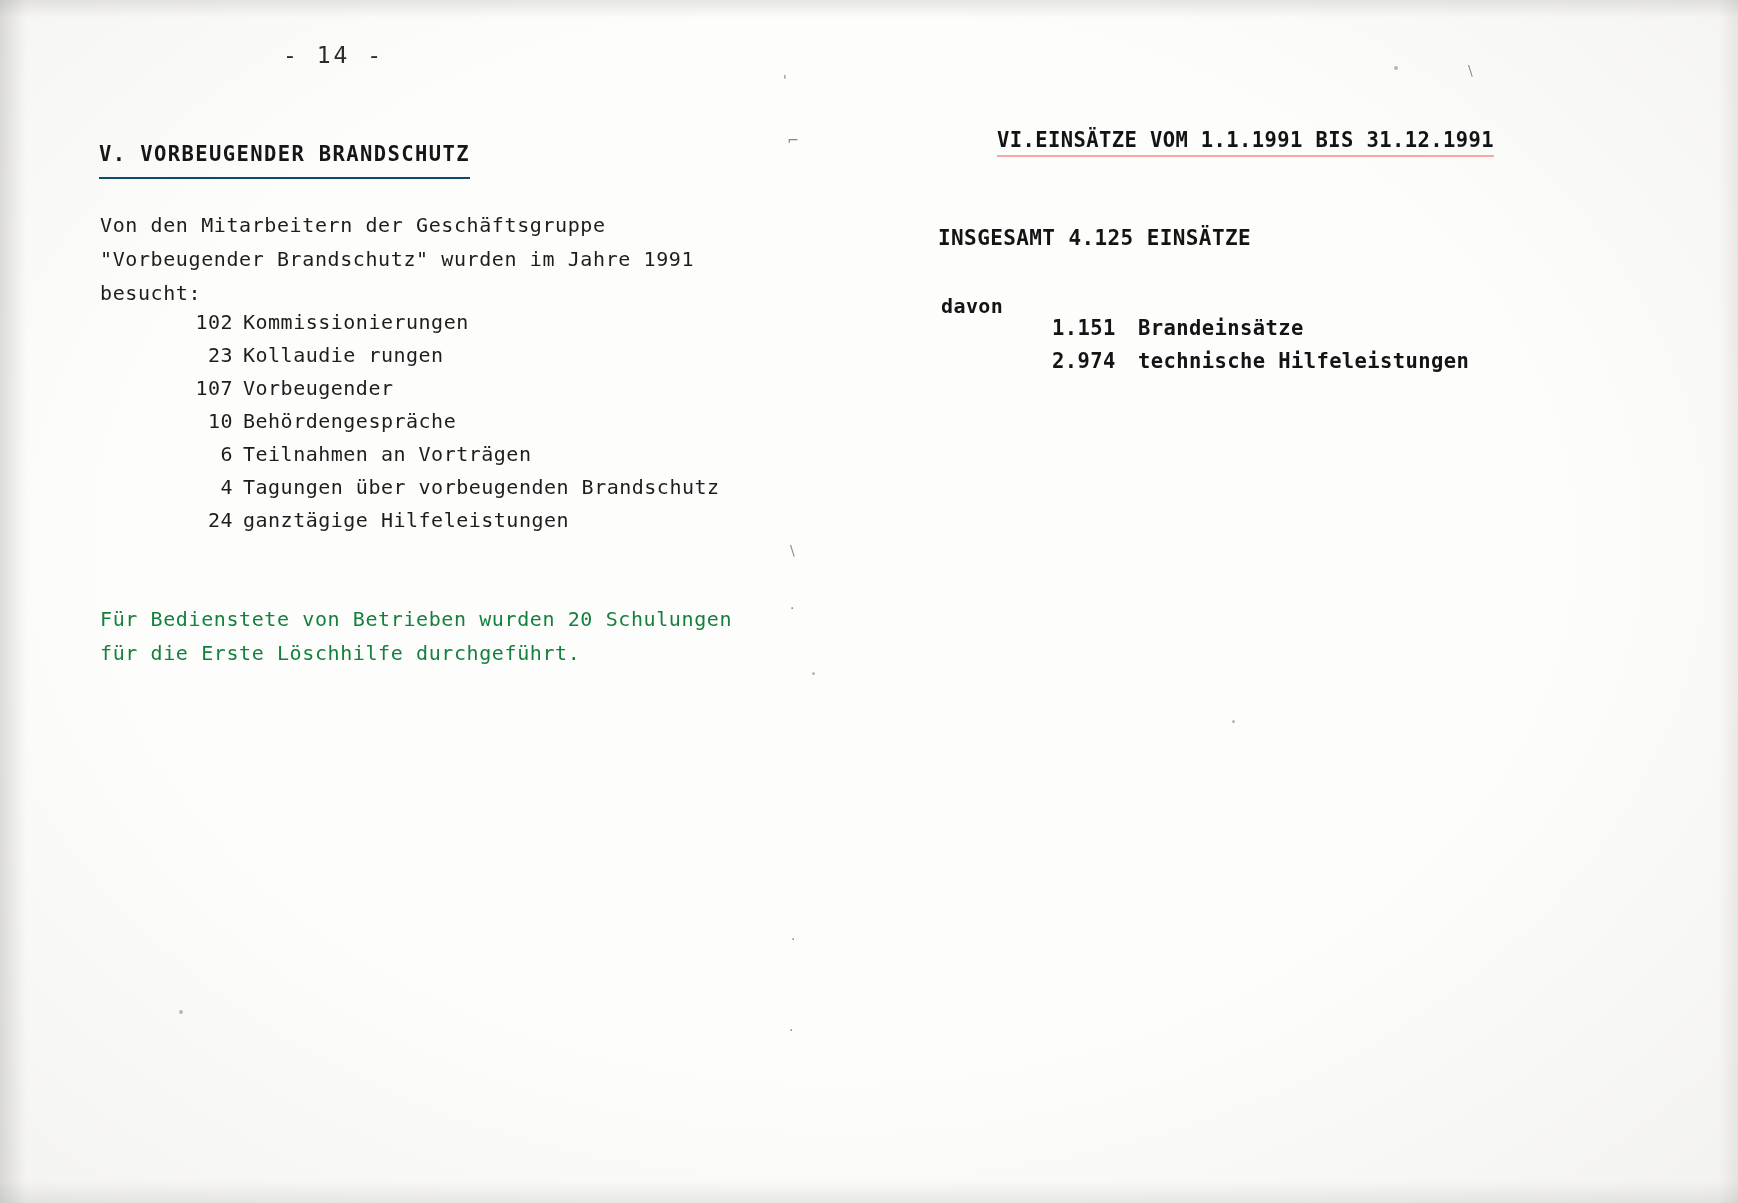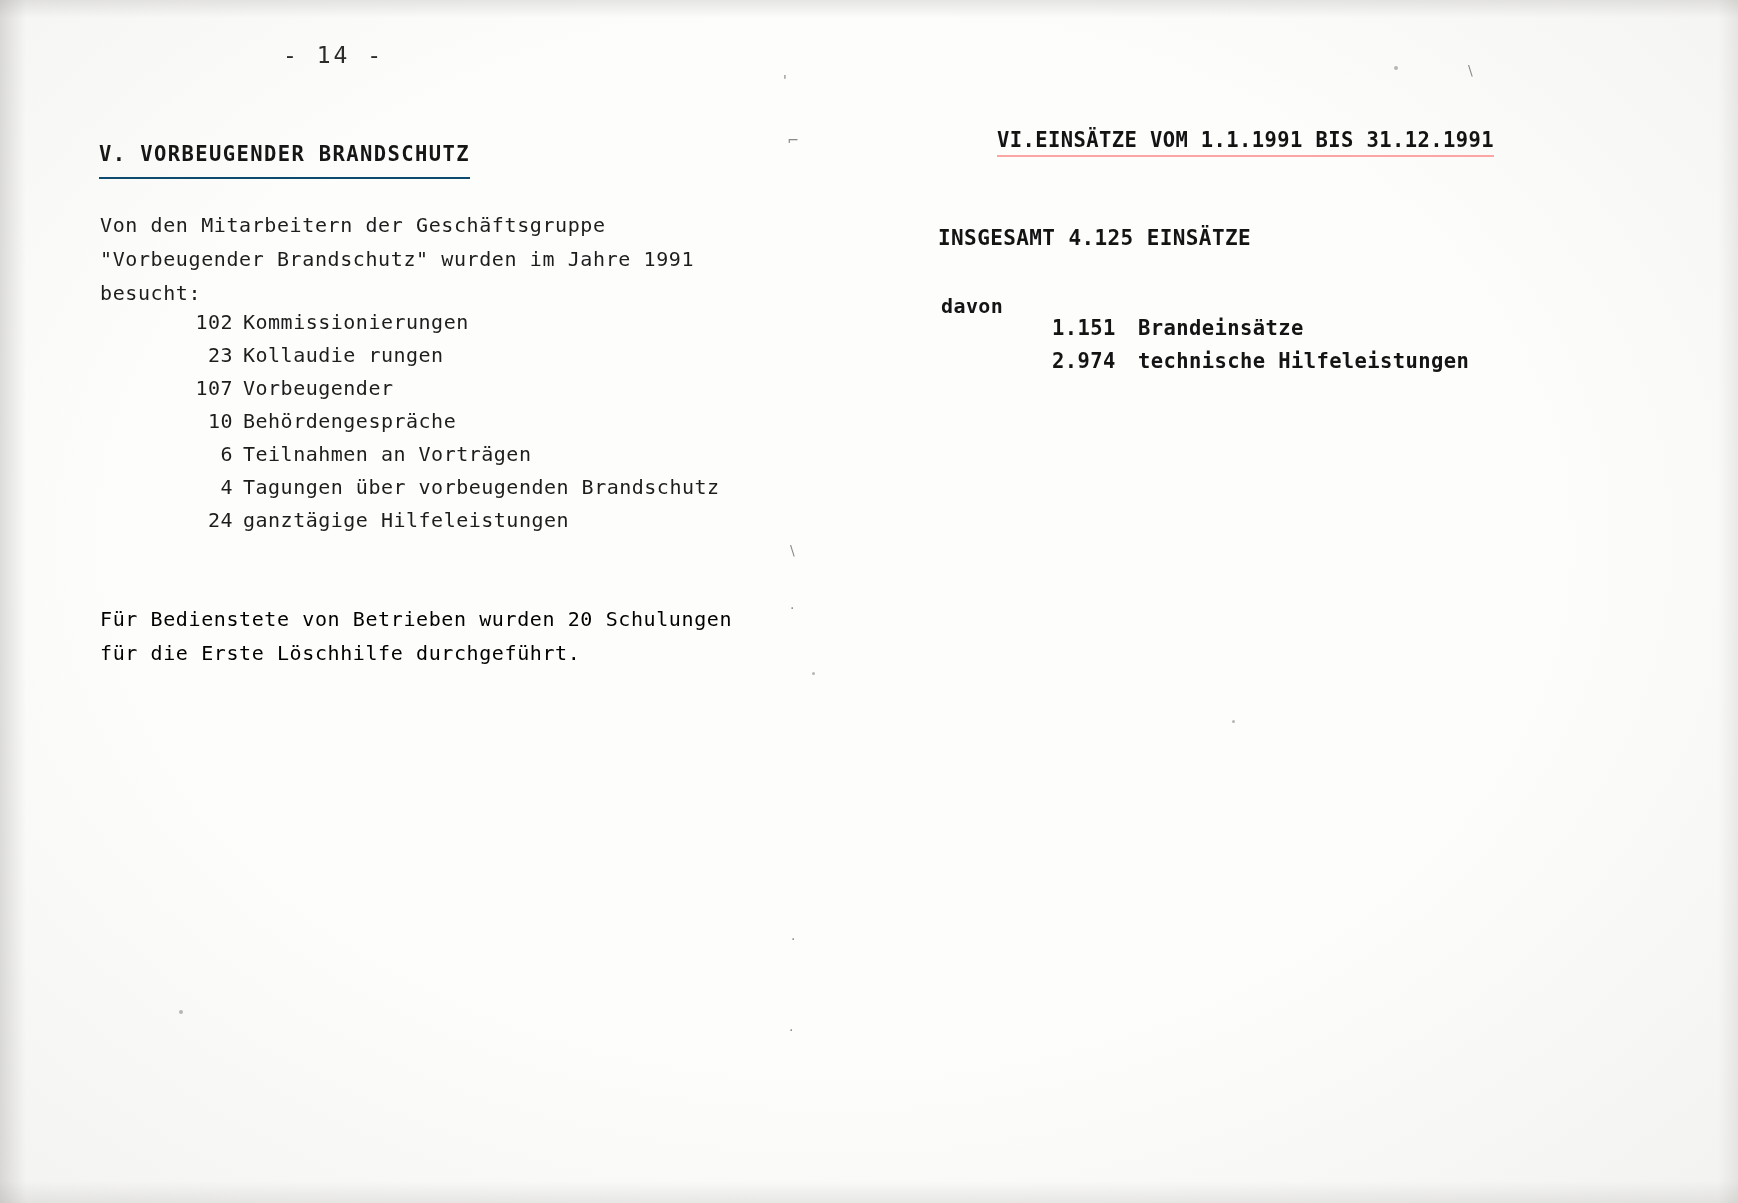--- a/index.html
+++ b/index.html
@@ -114,21 +114,21 @@
   }
 
   .closing-par {
     position: absolute;
     left: 100px;
     top: 602px;
     width: 650px;
     font-size: 20px;
     line-height: 34px;
     letter-spacing: 0.6px;
-    color: #000000;
+    color: #15803d;
   }
 
   
   .section-right-heading {
     position: absolute;
     left: 997px;
     top: 128px;
     font-size: 20.5px;
     font-weight: bold;
     letter-spacing: 0.4px;

